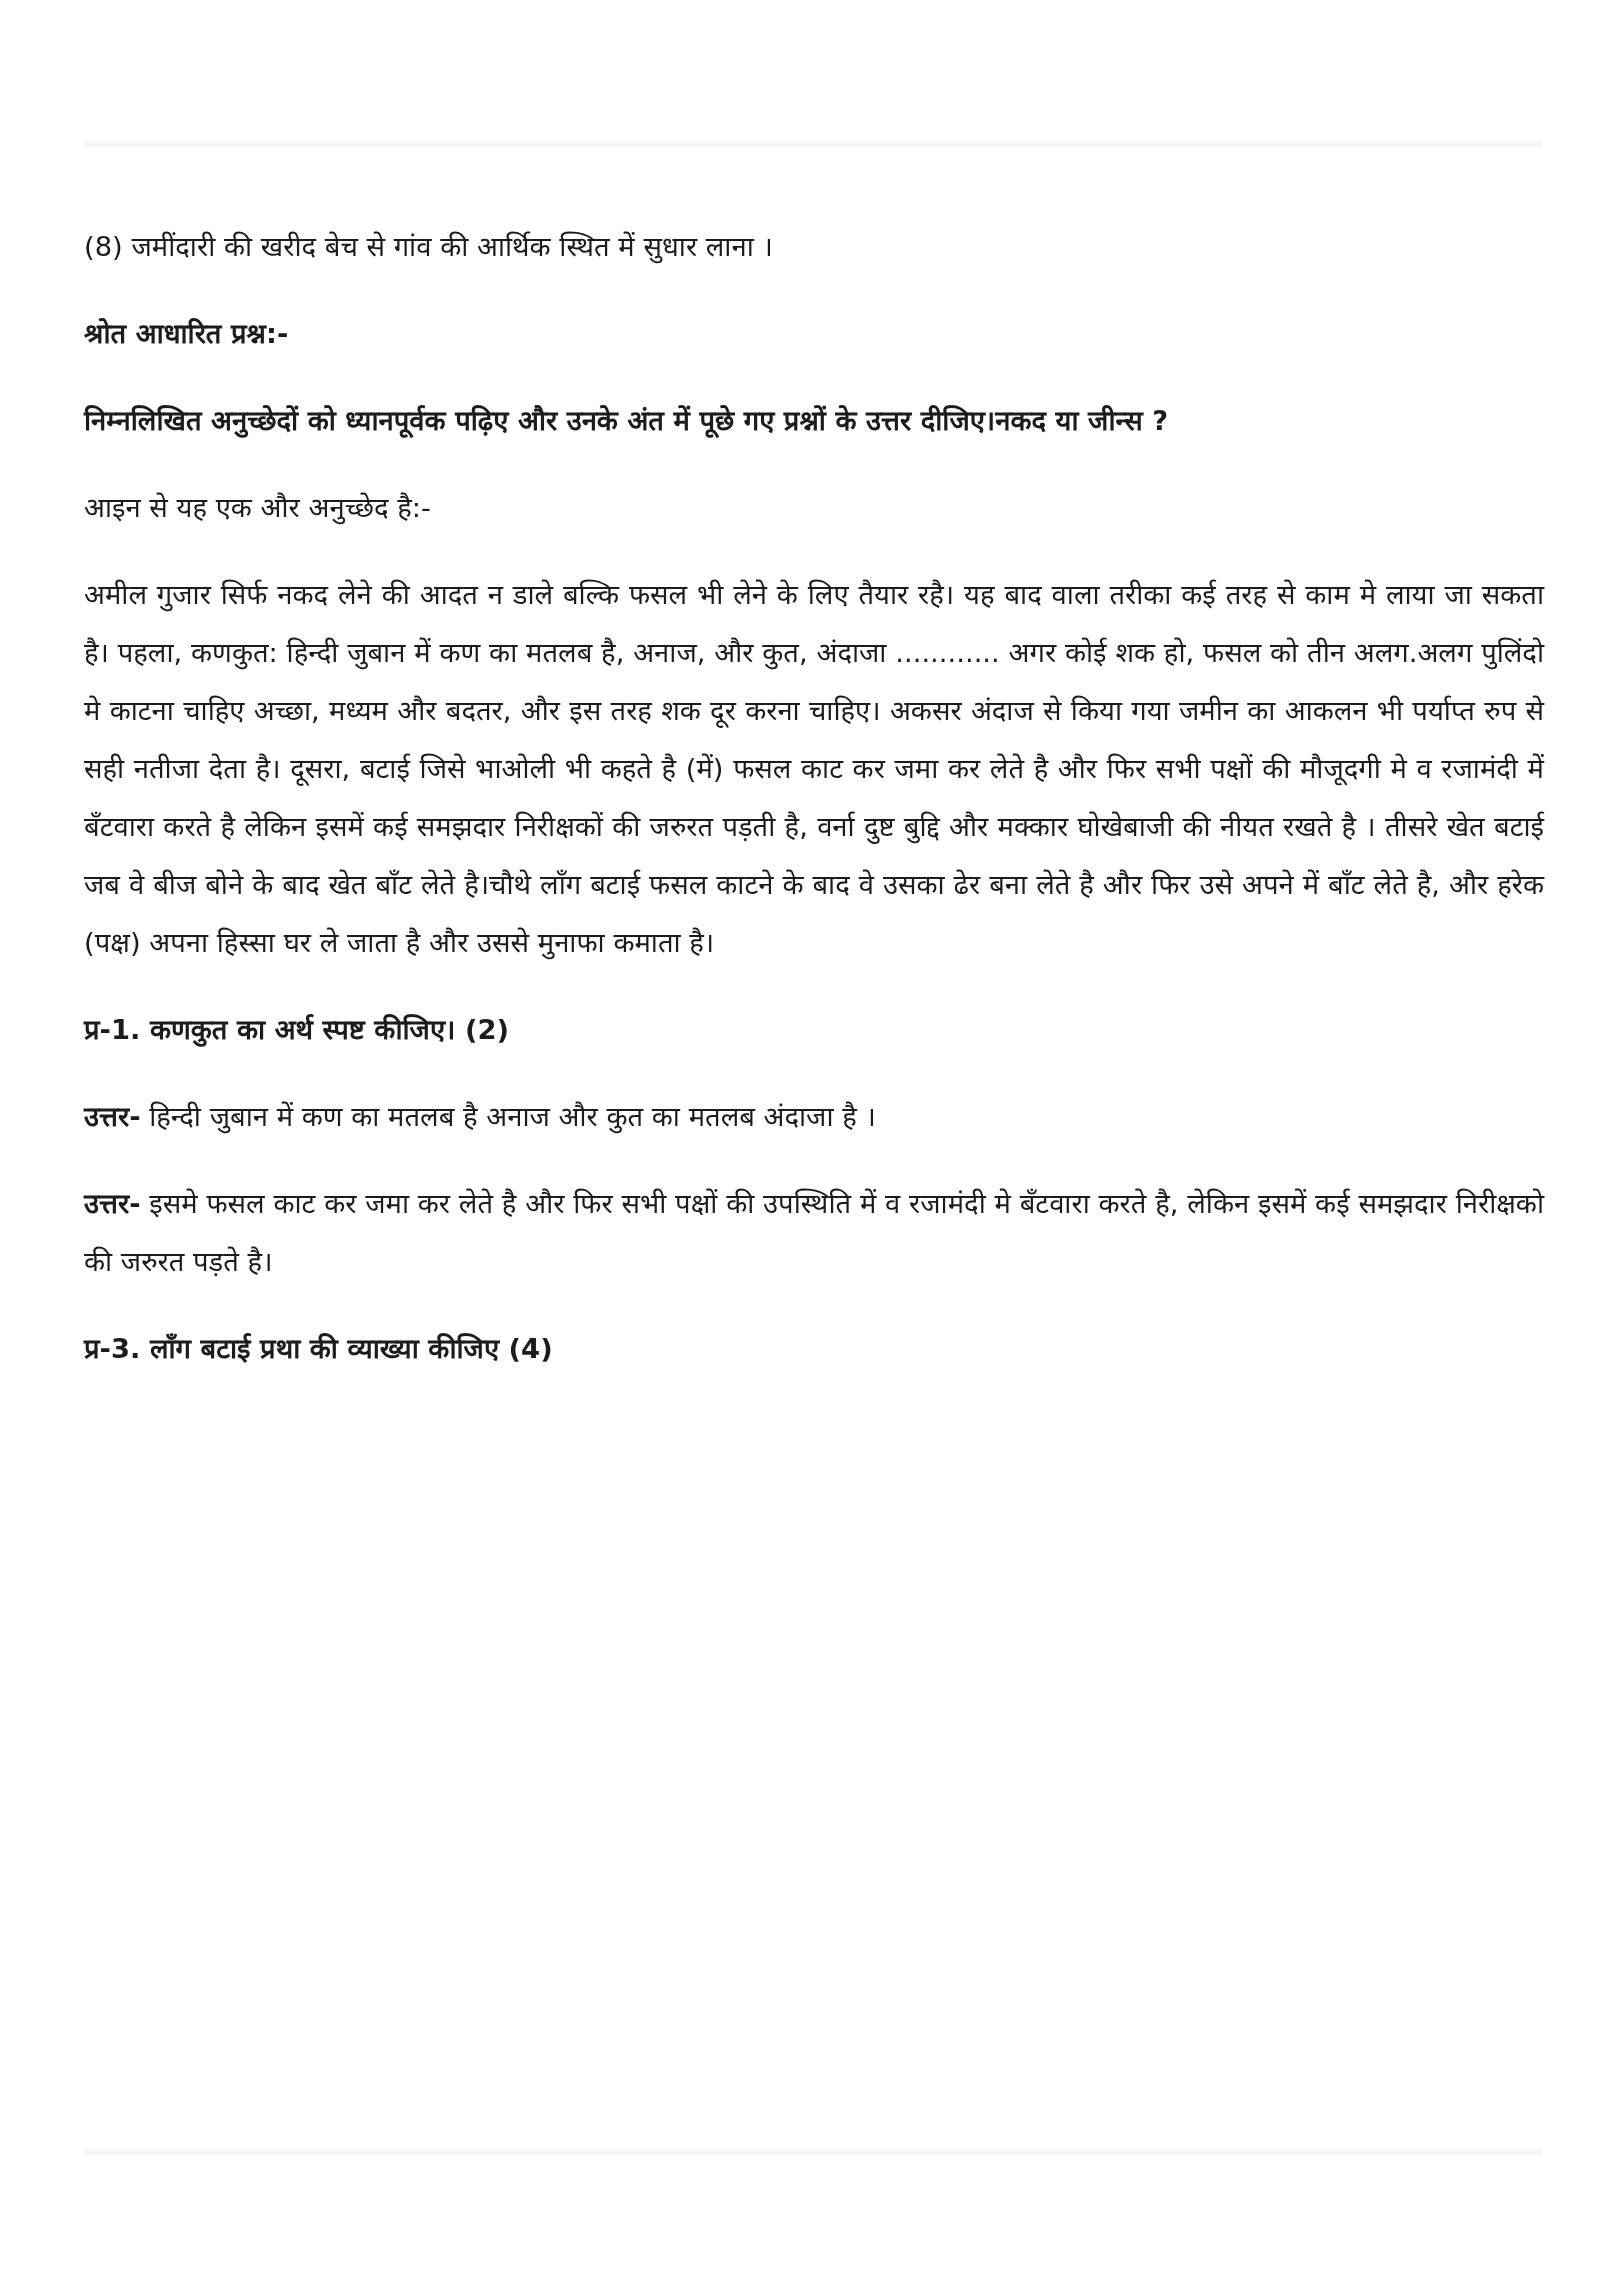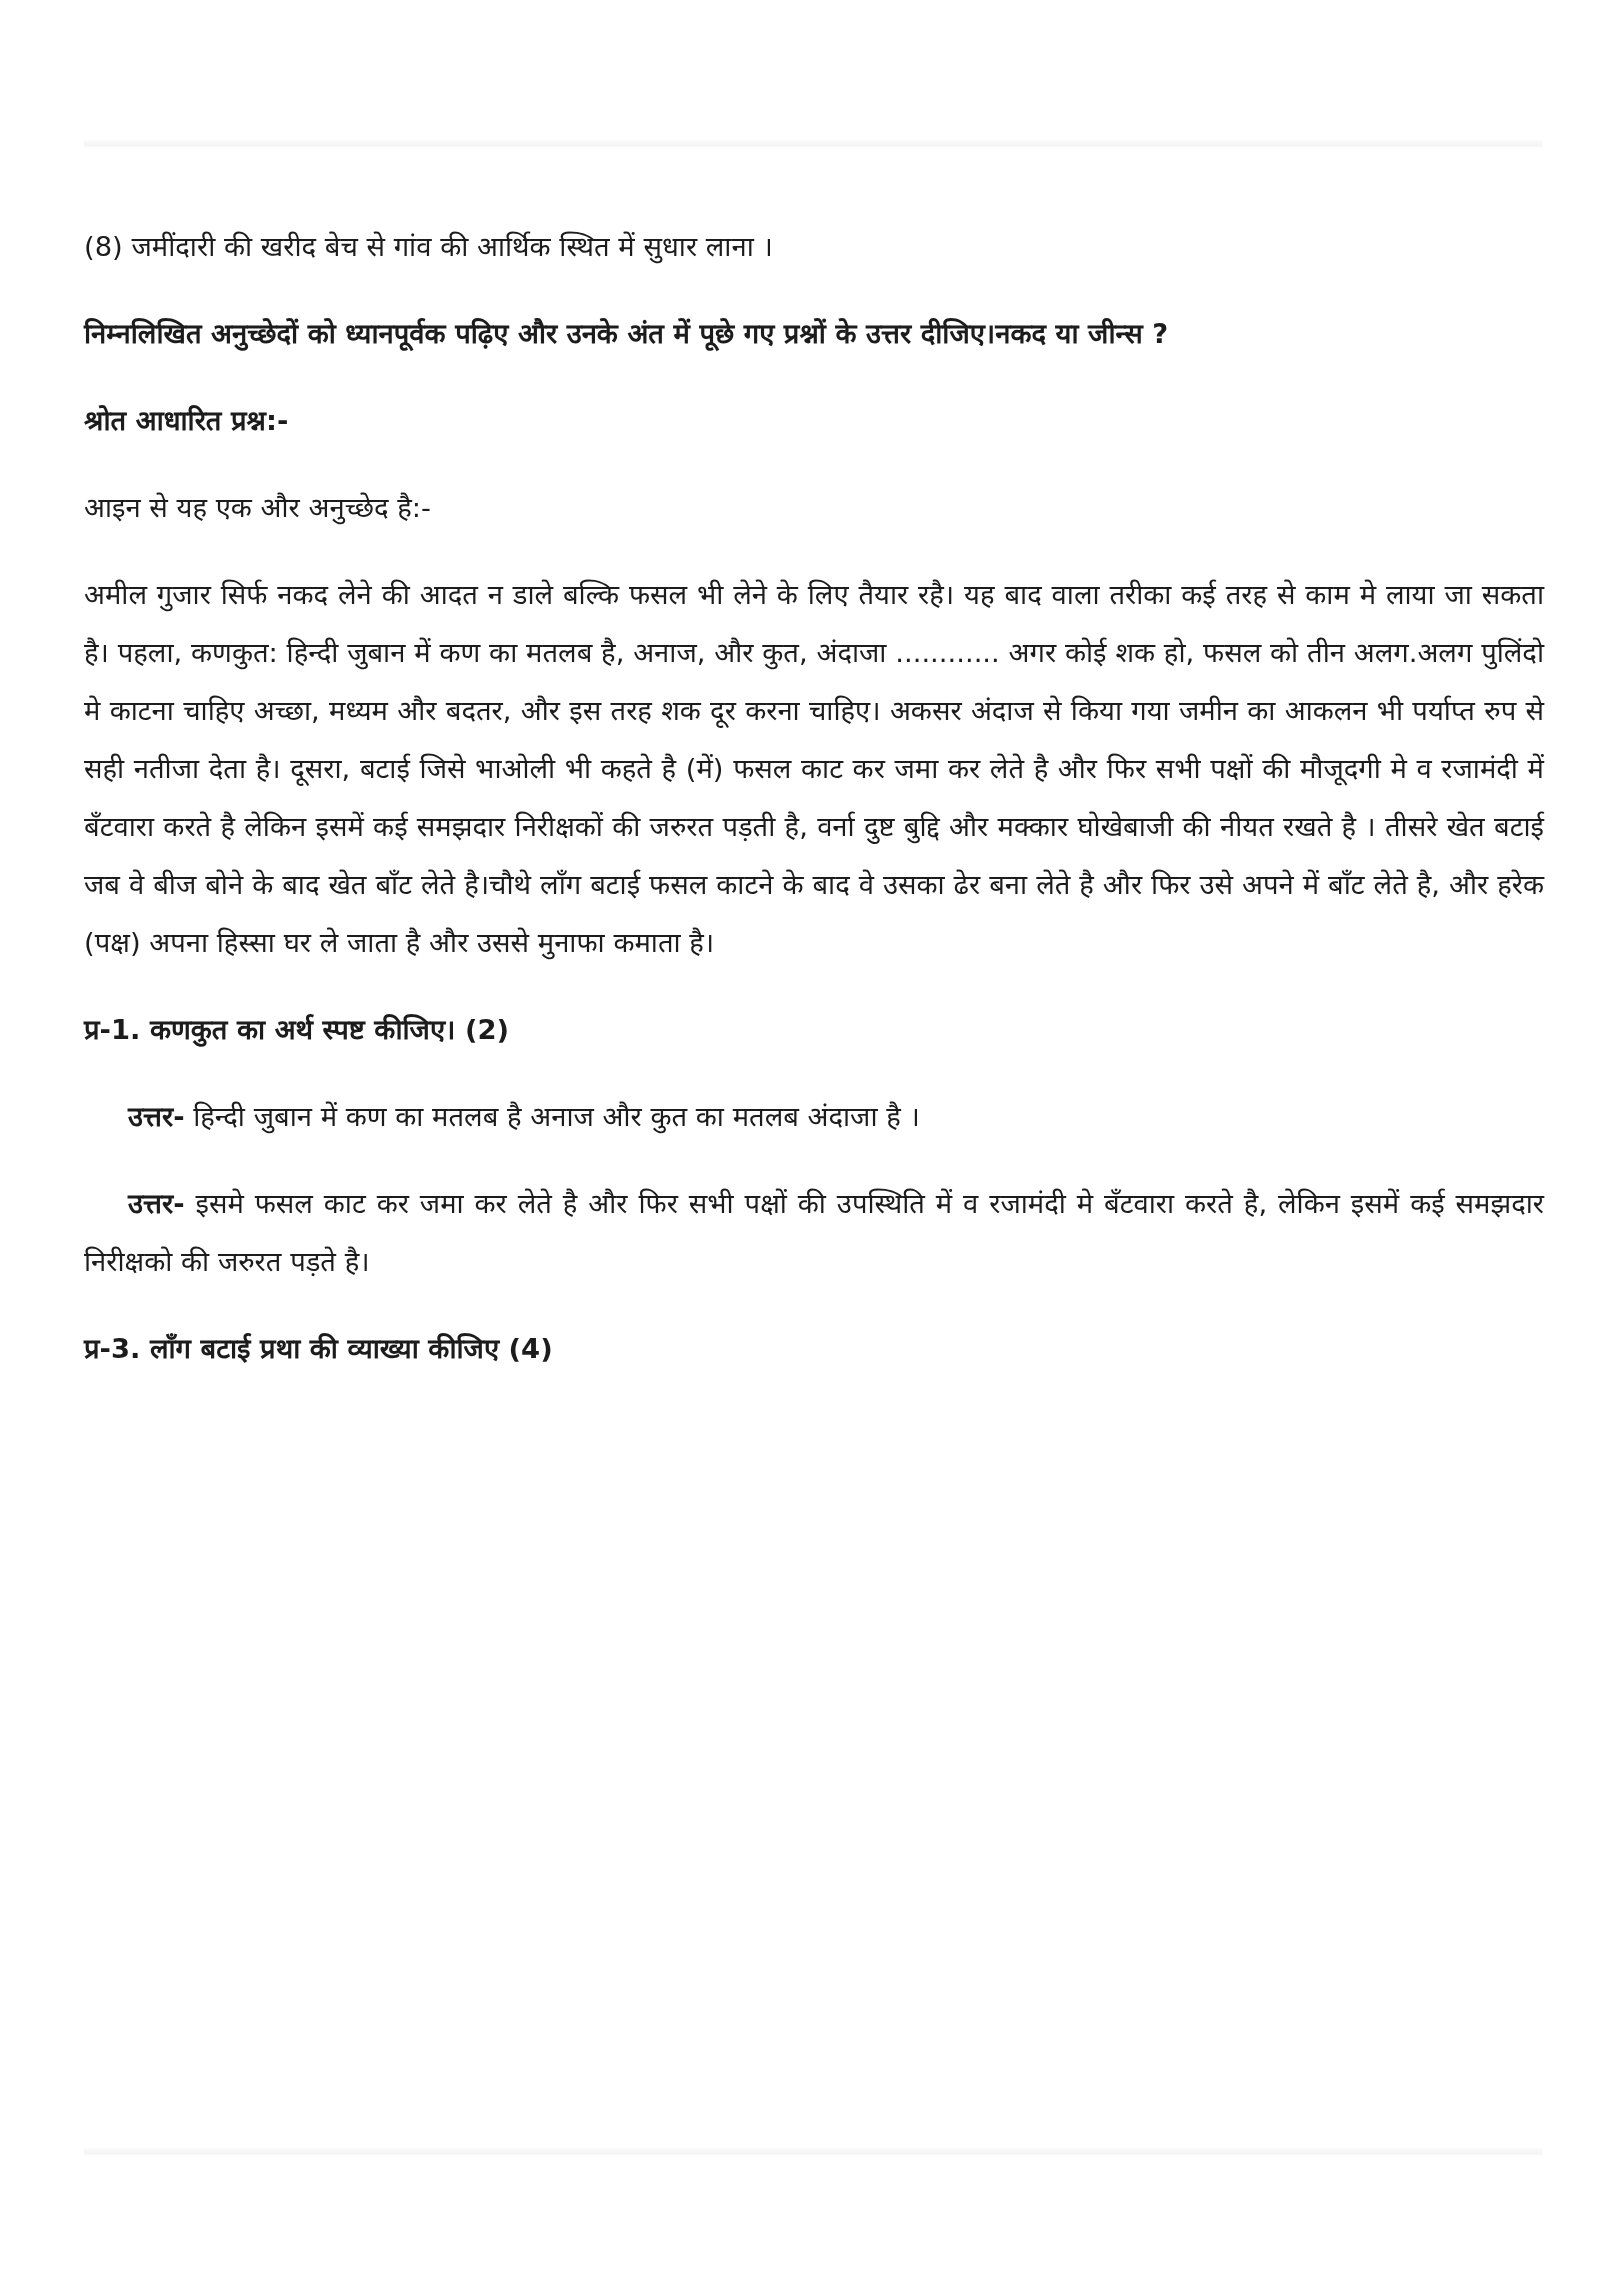--- a/index.html
+++ b/index.html
@@ -31,35 +31,35 @@
       left: 84px;
       top: 218px;
       width: 1460px;
       font-size: 27.4px;
       line-height: 58px;
     }
     .content p {
       margin: 0 0 29px 0;
     }
     .bold { font-weight: bold; }
-    .answer-label { font-weight: bold; margin-left: 44px; }
+    .answer-label { font-weight: bold; }
     .para {
       text-align: justify;
       text-align-last: left;
     }
   </style>
 </head>
 <body>
 
 <div class="rule top"></div>
 
 <div class="content">
   <p>(8) जमींदारी की खरीद बेच से गांव की आर्थिक स्थित में सुधार लाना ।</p>
+  <p class="bold">श्रोत आधारित प्रश्न:-</p>
   <p class="bold">निम्नलिखित अनुच्छेदों को ध्यानपूर्वक पढ़िए और उनके अंत में पूछे गए प्रश्नों के उत्तर दीजिए।नकद या जीन्स ?</p>
-  <p class="bold">श्रोत आधारित प्रश्न:-</p>
   <p>आइन से यह एक और अनुच्छेद है:-</p>
   <p class="para">अमील गुजार सिर्फ नकद लेने की आदत न डाले बल्कि फसल भी लेने के लिए तैयार रहै। यह बाद वाला तरीका कई तरह से काम मे लाया जा सकता है। पहला, कणकुत: हिन्दी जुबान में कण का मतलब है, अनाज, और कुत, अंदाजा ............ अगर कोई शक हो, फसल को तीन अलग.अलग पुलिंदो मे काटना चाहिए अच्छा, मध्यम और बदतर, और इस तरह शक दूर करना चाहिए। अकसर अंदाज से किया गया जमीन का आकलन भी पर्याप्त रुप से सही नतीजा देता है। दूसरा, बटाई जिसे भाओली भी कहते है (में) फसल काट कर जमा कर लेते है और फिर सभी पक्षों की मौजूदगी मे व रजामंदी में बँटवारा करते है लेकिन इसमें कई समझदार निरीक्षकों की जरुरत पड़ती है, वर्ना दुष्ट बुद्दि और मक्कार घोखेबाजी की नीयत रखते है । तीसरे खेत बटाई जब वे बीज बोने के बाद खेत बाँट लेते है।चौथे लाँग बटाई फसल काटने के बाद वे उसका ढेर बना लेते है और फिर उसे अपने में बाँट लेते है, और हरेक (पक्ष) अपना हिस्सा घर ले जाता है और उससे मुनाफा कमाता है।</p>
 
   <p class="bold">प्र-1. कणकुत का अर्थ स्पष्ट कीजिए। (2)</p>
   <p class="para"><span class="answer-label">उत्तर-</span><span> हिन्दी जुबान में कण का मतलब है अनाज और कुत का मतलब अंदाजा है ।</span></p>
 
   <p class="para"><span class="answer-label">उत्तर-</span><span> इसमे फसल काट कर जमा कर लेते है और फिर सभी पक्षों की उपस्थिति में व रजामंदी मे बँटवारा करते है, लेकिन इसमें कई समझदार निरीक्षको की जरुरत पड़ते है।</span></p>
 
   <p class="bold">प्र-3. लाँग बटाई प्रथा की व्याख्या कीजिए (4)</p>
 

